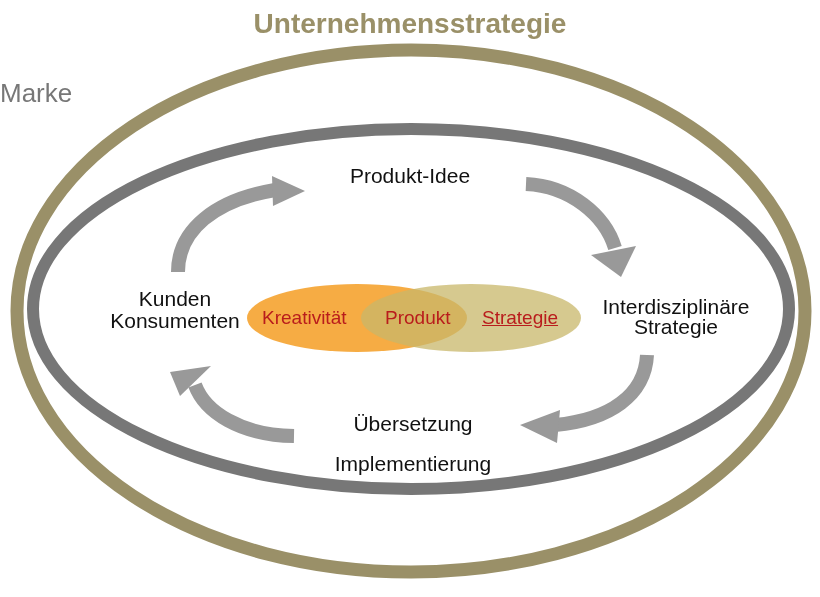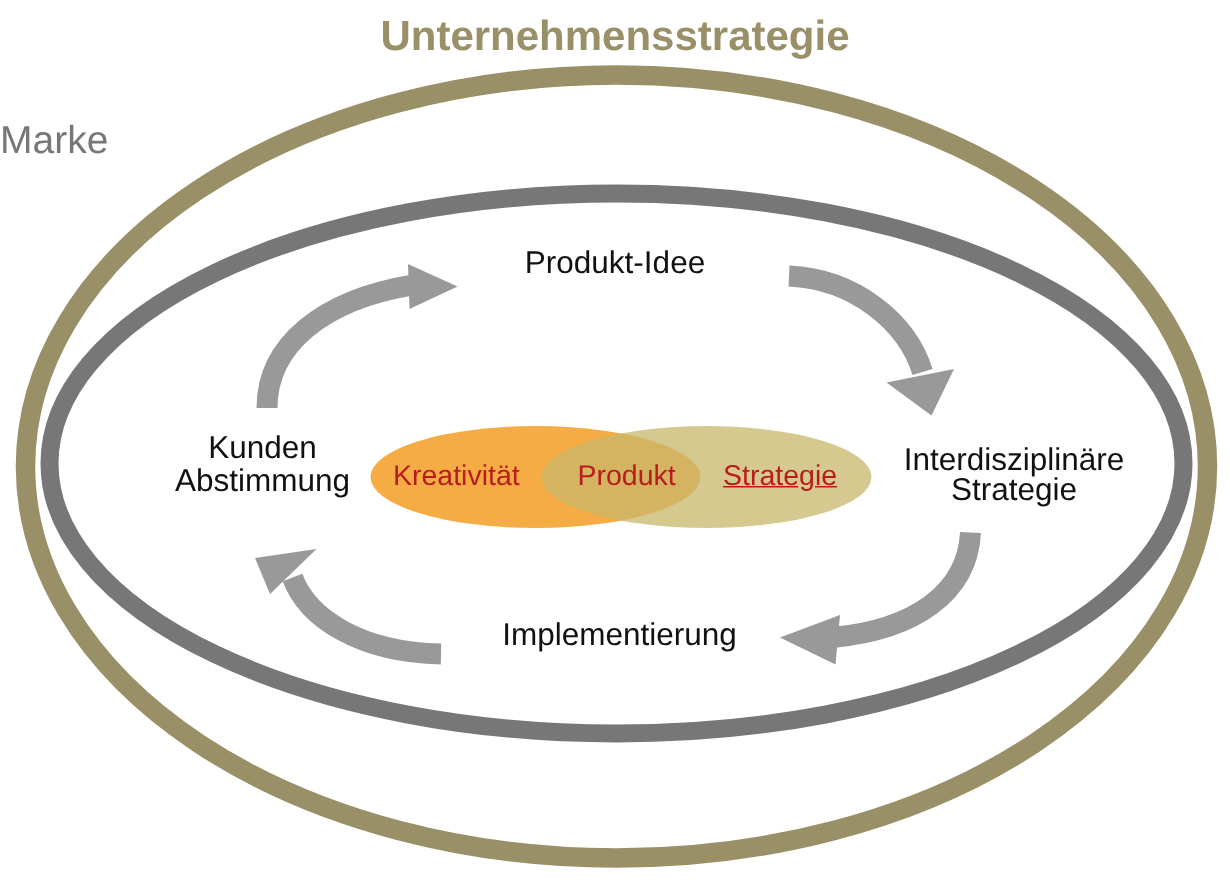--- a/index.html
+++ b/index.html
@@ -40,23 +40,24 @@
 <div class="title-inner">Marke</div>
 
 <div class="lbl" style="left:340px; top:166px; width:140px;">Produkt-Idee</div>
 
 <div class="lbl" style="left:596px; top:297px; width:160px;">
   <div>Interdisziplinäre</div>
   <div>Strategie</div>
 </div>
 
 <div class="lbl" style="left:330px; top:404px; width:166px; line-height:40px;">
+  <div>Übersetzung</div>
   <div>Implementierung</div>
 </div>
 
 <div class="lbl" style="left:110px; top:288px; width:130px; line-height:22px;">
   <div>Kunden</div>
-  <div>Abstimmung</div>
+  <div>Konsumenten</div>
 </div>
 
 <div class="venn" style="left:262px; top:307px;">Kreativität</div>
 <div class="venn" style="left:385px; top:307px;text-align:right;">Produkt</div>
 <div class="venn" style="left:482px; top:307px;text-decoration:underline;">Strategie</div>
 
 </body></html>

